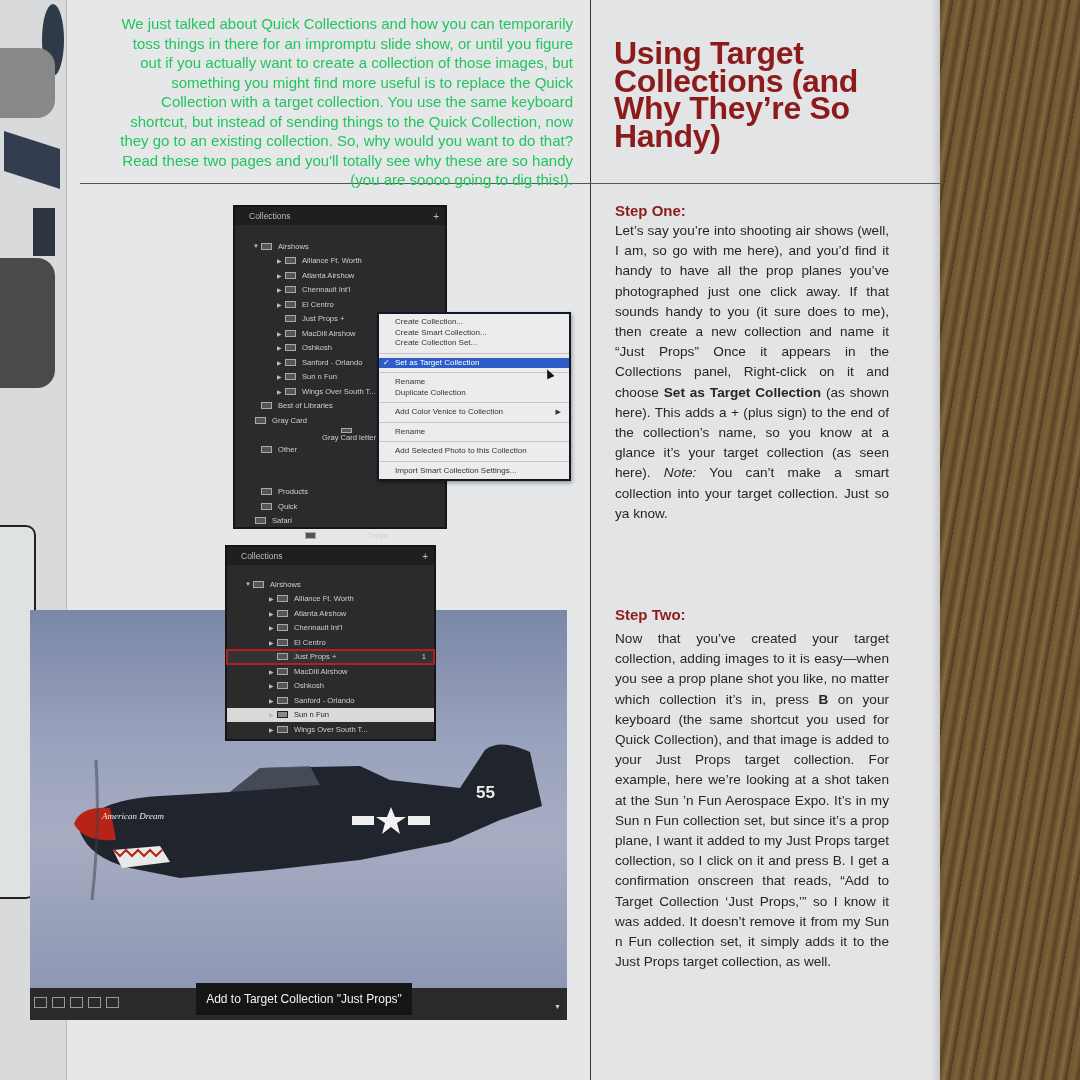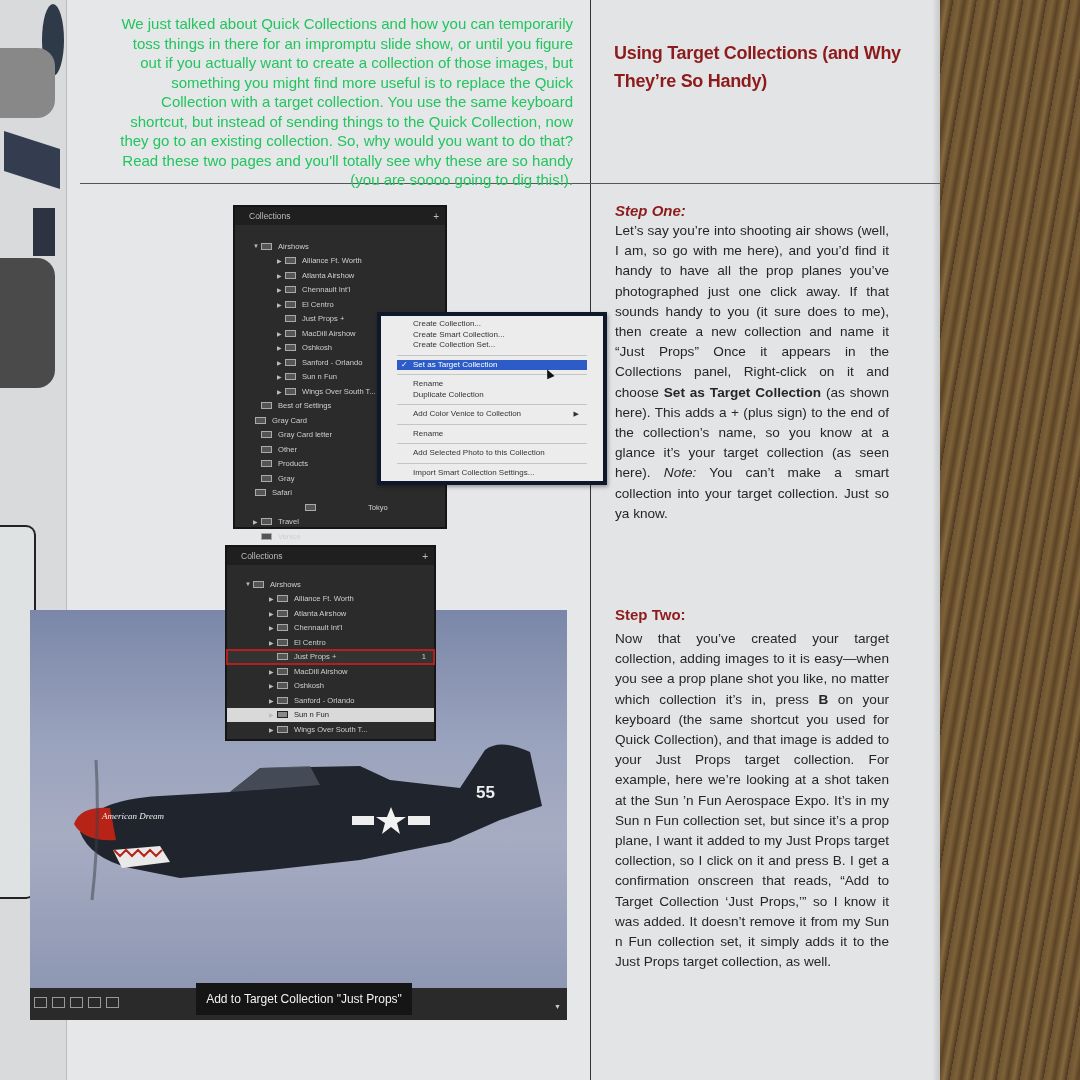--- a/index.html
+++ b/index.html
@@ -10,37 +10,37 @@
   .right-page { position:absolute; left:590px; top:0; width:350px; height:1080px; background:#e3e4e6; }
   .right-page::after { content:""; position:absolute; right:0; top:0; width:8px; height:100%; background:linear-gradient(90deg, rgba(0,0,0,0), rgba(0,0,0,0.12)); }
   .spine { position:absolute; left:590px; top:0; width:1px; height:1080px; background:#333; }
   .prev-page { position:absolute; left:0; top:0; width:66px; height:1080px; background:#d9dadb; border-right:1px solid #bbb; }
   .strip { position:absolute; left:0; width:55px; background:#888; border-radius:0 18px 18px 0; }
   .strip.dark { background:#4a4a4a; }
   .thumb-dark { position:absolute; background:#2b3440; }
   .device { position:absolute; left:0; top:525px; width:34px; height:370px; border:2px solid #222; border-left:none; border-radius:0 10px 10px 0; background:#dfe2e3; }
   .divider-top { position:absolute; left:80px; top:183px; width:860px; height:1px; background:#555; }
   .intro { position:absolute; left:118px; top:14px; width:455px; text-align:right; font-size:15px; line-height:19.5px; color:#22c55e; }
-  .title { position:absolute; left:614px; top:40px; width:300px; font-size:18px; line-height:27.5px; font-weight:bold; color:#8e1b1b; letter-spacing:-0.3px; }
+  .title { position:absolute; left:614px; top:40px; width:300px; font-size:32px; line-height:27.5px; font-weight:bold; color:#8e1b1b; letter-spacing:-0.3px; }
   .ghost { position:absolute; left:668px; top:18px; width:270px; font-size:12px; line-height:14px; color:#c8c9cb; }
   .step-h { position:absolute; left:615px; font-size:15px; font-weight:bold; color:#8e1b1b; }
   .step-body { position:absolute; left:615px; width:274px; font-size:13.6px; line-height:20.2px; color:#262626; text-align:justify; }
   .step-body b { font-weight:bold; }
 
   .panel { position:absolute; background:#2b2b2b; border:2px solid #151515; color:#cfcfcf; font-size:7.6px; }
   .panel .ph { height:18px; display:flex; align-items:center; justify-content:space-between; padding:0 6px 0 14px; background:#1f1f1f; color:#bdbdbd; font-size:8.5px; }
   .panel .ph .plus { font-size:10px; }
   .row { height:14.5px; display:flex; align-items:center; white-space:nowrap; }
   .row .tri { width:8px; font-size:6px; color:#bbb; }
   .row .ico { width:11px; height:7px; border:1px solid #aaa; background:#555; margin-right:6px; box-sizing:border-box; }
   .row.sel { background:#d9d9d9; color:#222; }
   .row.sel .ico { border-color:#222; background:#888; }
   .row.hl { outline:2px solid #b3211f; outline-offset:-1px; background:#333; }
 
-  .menu { position:absolute; left:377px; top:312px; width:190px; background:#ececec; border:4px solid #0f172a; box-shadow:1px 2px 4px rgba(0,0,0,0.35); font-size:8px; color:#333; padding:3px 16px; }
+  .menu { position:absolute; left:377px; top:312px; width:190px; background:#ececec; border:2px solid #0f172a; box-shadow:1px 2px 4px rgba(0,0,0,0.35); font-size:8px; color:#333; padding:3px 0; }
   .menu .mi { height:10.5px; line-height:10.5px; padding-left:16px; position:relative; }
   .menu .mi.active { background:#2d5bc7; color:#fff; padding-left:16px; }
   .menu .mi.active .chk { position:absolute; left:4px; }
   .menu .sep { height:1px; background:#c5c5c5; margin:4px 0; }
   .menu .arrow { position:absolute; right:8px; font-size:7px; }
   .cursor { position:absolute; left:545px; top:369px; width:0; height:0; border-left:4px solid transparent; border-right:4px solid transparent; border-bottom:9px solid #111; transform:rotate(-25deg); }
 
   .photo { position:absolute; left:30px; top:610px; width:537px; height:378px;
     background: linear-gradient(180deg, #7b87a8 0%, #9aa3bd 35%, #a6acc2 60%, #8e97b3 100%); }
   .filmbar { position:absolute; left:30px; top:988px; width:537px; height:32px; background:#2a2a2a; }
@@ -66,21 +66,21 @@
 <div class="device"></div>
 
 <div class="spine"></div>
 <div class="divider-top"></div>
 
 <div class="ghost"></div>
 
 <p class="intro" style="margin:0;">We just talked about Quick Collections and how you can temporarily toss things in there for an impromptu slide show, or until you figure out if you actually want to create a collection of those images, but something you might find more useful is to replace the Quick Collection with a target collection. You use the same keyboard shortcut, but instead of sending things to the Quick Collection, now they go to an existing collection. So, why would you want to do that? Read these two pages and you'll totally see why these are so handy (you are soooo going to dig this!).</p>
 <h1 class="title" style="margin:0;">Using Target Collections (and Why They’re So Handy)</h1>
 
-<div class="step-h" style="top:202px;font-style:italic;">Step One:</div>
+<div class="step-h" style="top:202px;">Step One:</div>
 <div class="step-body" style="top:221px;"><span>Let’s say you’re into shooting air shows (well, I am, so go with me here), and you’d find it handy to have all the prop planes you’ve photographed just one click away. If that sounds handy to you (it sure does to me), then create a new collection and name it “Just Props” Once it appears in the Collections panel, Right-click on it and choose </span><b>Set as Target Collection</b><span> (as shown here). This adds a + (plus sign) to the end of the collection’s name, so you know at a glance it’s your target collection (as seen here). </span><i>Note:</i><span> You can’t make a smart collection into your target collection. Just so ya know.</span></div>
 
 <div class="step-h" style="top:606px;">Step Two:</div>
 <div class="step-body" style="top:629px;"><span>Now that you’ve created your target collection, adding images to it is easy—when you see a prop plane shot you like, no matter which collection it’s in, press </span><b>B</b><span> on your keyboard (the same shortcut you used for Quick Collection), and that image is added to your Just Props target collection. For example, here we’re looking at a shot taken at the Sun ’n Fun Aerospace Expo. It’s in my Sun n Fun collection set, but since it’s a prop plane, I want it added to my Just Props target collection, so I click on it and press B. I get a confirmation onscreen that reads, “Add to Target Collection ‘Just Props,’” so I know it was added. It doesn’t remove it from my Sun n Fun collection set, it simply adds it to the Just Props target collection, as well.</span></div>
 
 <div class="panel" style="left:233px;top:205px;width:210px;height:320px;">
   <div class="ph">
     <span>Collections</span>
     <span class="plus">+</span>
   </div>
@@ -136,46 +136,46 @@
         <span>Sun n Fun</span>
       </div>
       <div class="row" style="padding-left: 42px;">
         <span class="tri">▶</span>
         <span class="ico"></span>
         <span>Wings Over South T...</span>
       </div>
       <div class="row" style="padding-left: 18px;">
         <span class="tri"></span>
         <span class="ico"></span>
-        <span>Best of Settings</span>
+        <span>Best of Libraries</span>
       </div>
       <div class="row" style="padding-left: 12px;">
         <span class="tri"></span>
         <span class="ico"></span>
         <span>Gray Card</span>
       </div>
-      <div class="row" style="padding-left: 18px;">
+      <div class="row" style="padding-left: 18px; flex-direction: column;">
         <span class="tri"></span>
         <span class="ico"></span>
         <span>Gray Card letter</span>
       </div>
       <div class="row" style="padding-left: 18px;">
         <span class="tri"></span>
         <span class="ico"></span>
         <span>Other</span>
       </div>
-      <div class="row" style="padding-left: 18px;">
+      <div class="row" style="padding-left: 18px; margin-top: 28px;">
         <span class="tri"></span>
         <span class="ico"></span>
         <span>Products</span>
       </div>
       <div class="row" style="padding-left: 18px;">
         <span class="tri"></span>
         <span class="ico"></span>
-        <span>Gray</span>
+        <span>Quick</span>
       </div>
       <div class="row" style="padding-left: 12px;">
         <span class="tri"></span>
         <span class="ico"></span>
         <span>Safari</span>
       </div>
       <div class="row" style="padding-left: 16px; gap: 46px;">
         <span class="tri"></span>
         <span class="ico"></span>
         <span>Tokyo</span>

